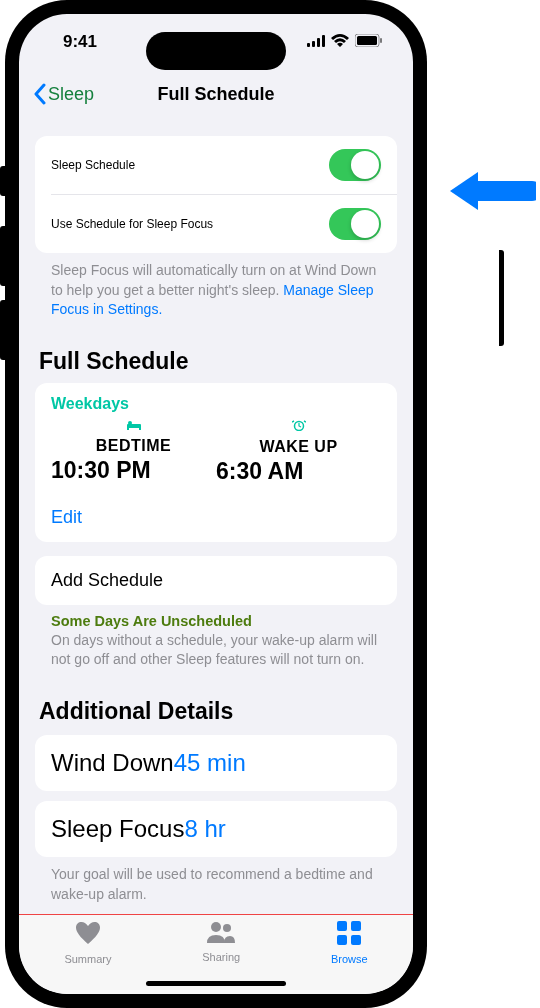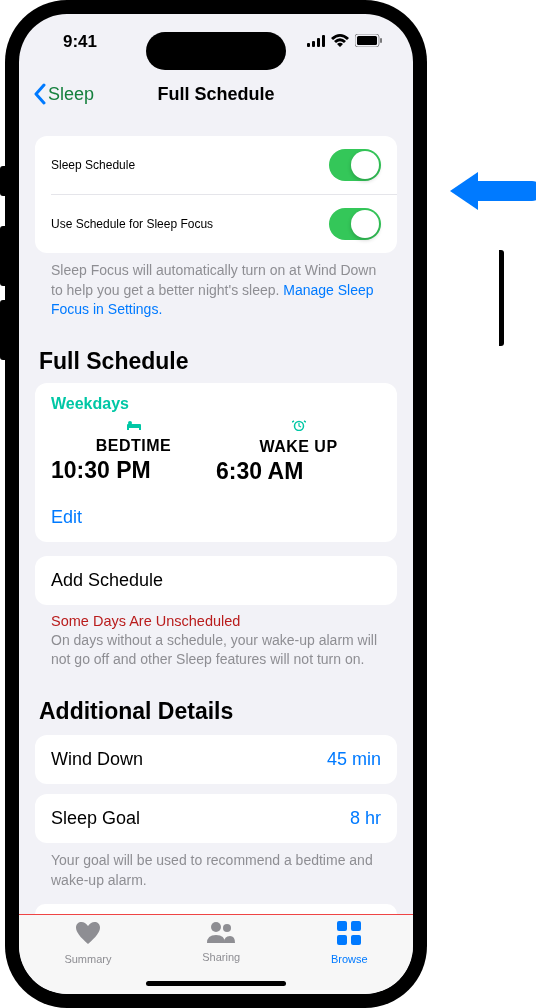--- a/index.html
+++ b/index.html
@@ -179,36 +179,35 @@
       background: #fff;
       border-radius: 12px;
       padding: 14px 16px;
       margin-top: 14px;
       color: #000000;
       font-size: 18px;
     }
     
     .subheader {
       font-size: 14.5px;
-      font-weight: 400;
-      color: #b91c1c;
+      font-weight: 700;
+      color: #4d7c0f;
       padding: 8px 16px 0;
     }
     
     .detail-card {
       background: #fff;
       border-radius: 12px;
       margin-top: 10px;
     }
     
     .detail-row {
       display: flex;
-      justify-content: space-between;
       padding: 14px 16px;
-      font-size: 18px;
+      font-size: 24px;
     }
     
     .detail-value { color: #007aff; }
     
     .tab-bar {
       position: absolute;
       bottom: 0;
       left: 0;
       right: 0;
       height: 80px;
@@ -386,21 +385,21 @@
 
       <div class="detail-card">
         <div class="detail-row">
           <span>Wind Down</span>
           <span class="detail-value">45 min</span>
         </div>
       </div>
 
       <div class="detail-card">
         <div class="detail-row">
-          <span>Sleep Goal</span>
+          <span>Sleep Focus</span>
           <span class="detail-value">8 hr</span>
         </div>
       </div>
       <div class="footer-text">Your goal will be used to recommend a bedtime and wake-up alarm.</div>
 
       <div class="detail-card" style="margin-top:14px; height:20px; overflow:hidden">
         <div class="detail-row">
           <span></span>
           <div class="toggle" style="transform:scale(0.85)">
               <div class="toggle-knob"></div>

